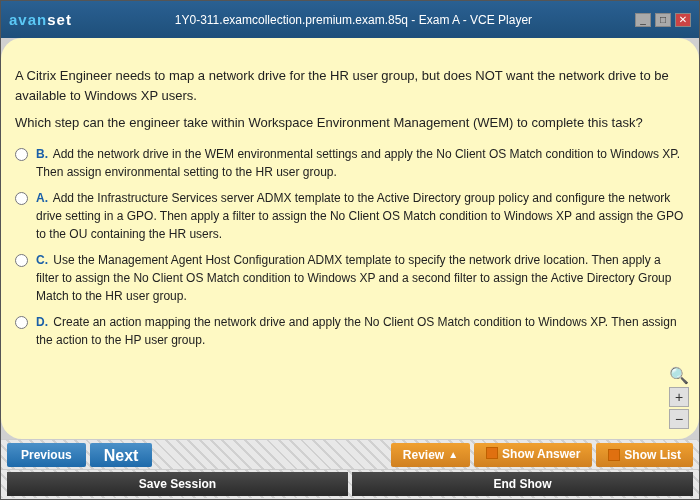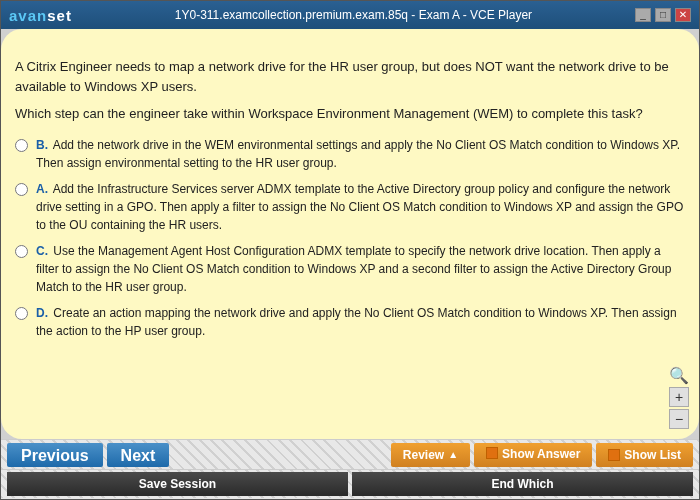--- a/index.html
+++ b/index.html
@@ -8,21 +8,21 @@
     .window { width: 700px; height: 500px; display: flex; flex-direction: column; border: 1px solid #555; }
 
     
     .title-bar {
       background: linear-gradient(to bottom, #2a6092, #1e4f7a);
       color: white;
       padding: 0 8px;
       display: flex;
       align-items: center;
       justify-content: space-between;
-      height: 28px;
+      height: 37px;
       flex-shrink: 0;
     }
     .title-bar-left { display: flex; align-items: center; gap: 8px; }
     .logo-text { font-size: 15px; font-weight: bold; color: #ffffff; letter-spacing: 1px; }
     .logo-text span { color: #5bc8f5; }
     .title-bar-center { font-size: 12px; color: #ffffff; }
     .title-bar-right { display: flex; gap: 4px; }
     .win-btn {
       width: 16px; height: 14px; background: #aaa; border: 1px solid #888;
       font-size: 10px; display: flex; align-items: center; justify-content: center;
@@ -107,21 +107,21 @@
       align-items: center;
       padding: 4px 6px;
       gap: 4px;
       height: 30px;
       border-bottom: 1px solid #ccc;
     }
 
     .btn-prev {
       background: linear-gradient(to bottom, #4a90c8, #1e6aaa);
       color: white; border: none; padding: 4px 14px;
-      cursor: pointer; font-size: 16px; font-weight: bold;
+      cursor: pointer; font-size: 12px; font-weight: bold;
       border-radius: 2px; height: 24px;
     }
     .btn-next {
       background: linear-gradient(to bottom, #4a90c8, #1e6aaa);
       color: white; border: none; padding: 4px 14px;
       cursor: pointer; font-size: 16px; font-weight: bold;
       border-radius: 2px; height: 24px;
     }
 
     .spacer { flex: 1; }
@@ -265,16 +265,16 @@
         <span>Show Answer</span>
       </button>
       <button class="btn-show-list">
         <span class="orange-square"></span>
         <span>Show List</span>
       </button>
     </div>
 
     <div class="action-row">
       <button class="btn-save">Save Session</button>
-      <button class="btn-end">End Which</button>
+      <button class="btn-end">End Show</button>
     </div>
   </div>
 </div>
 
 </body></html>

